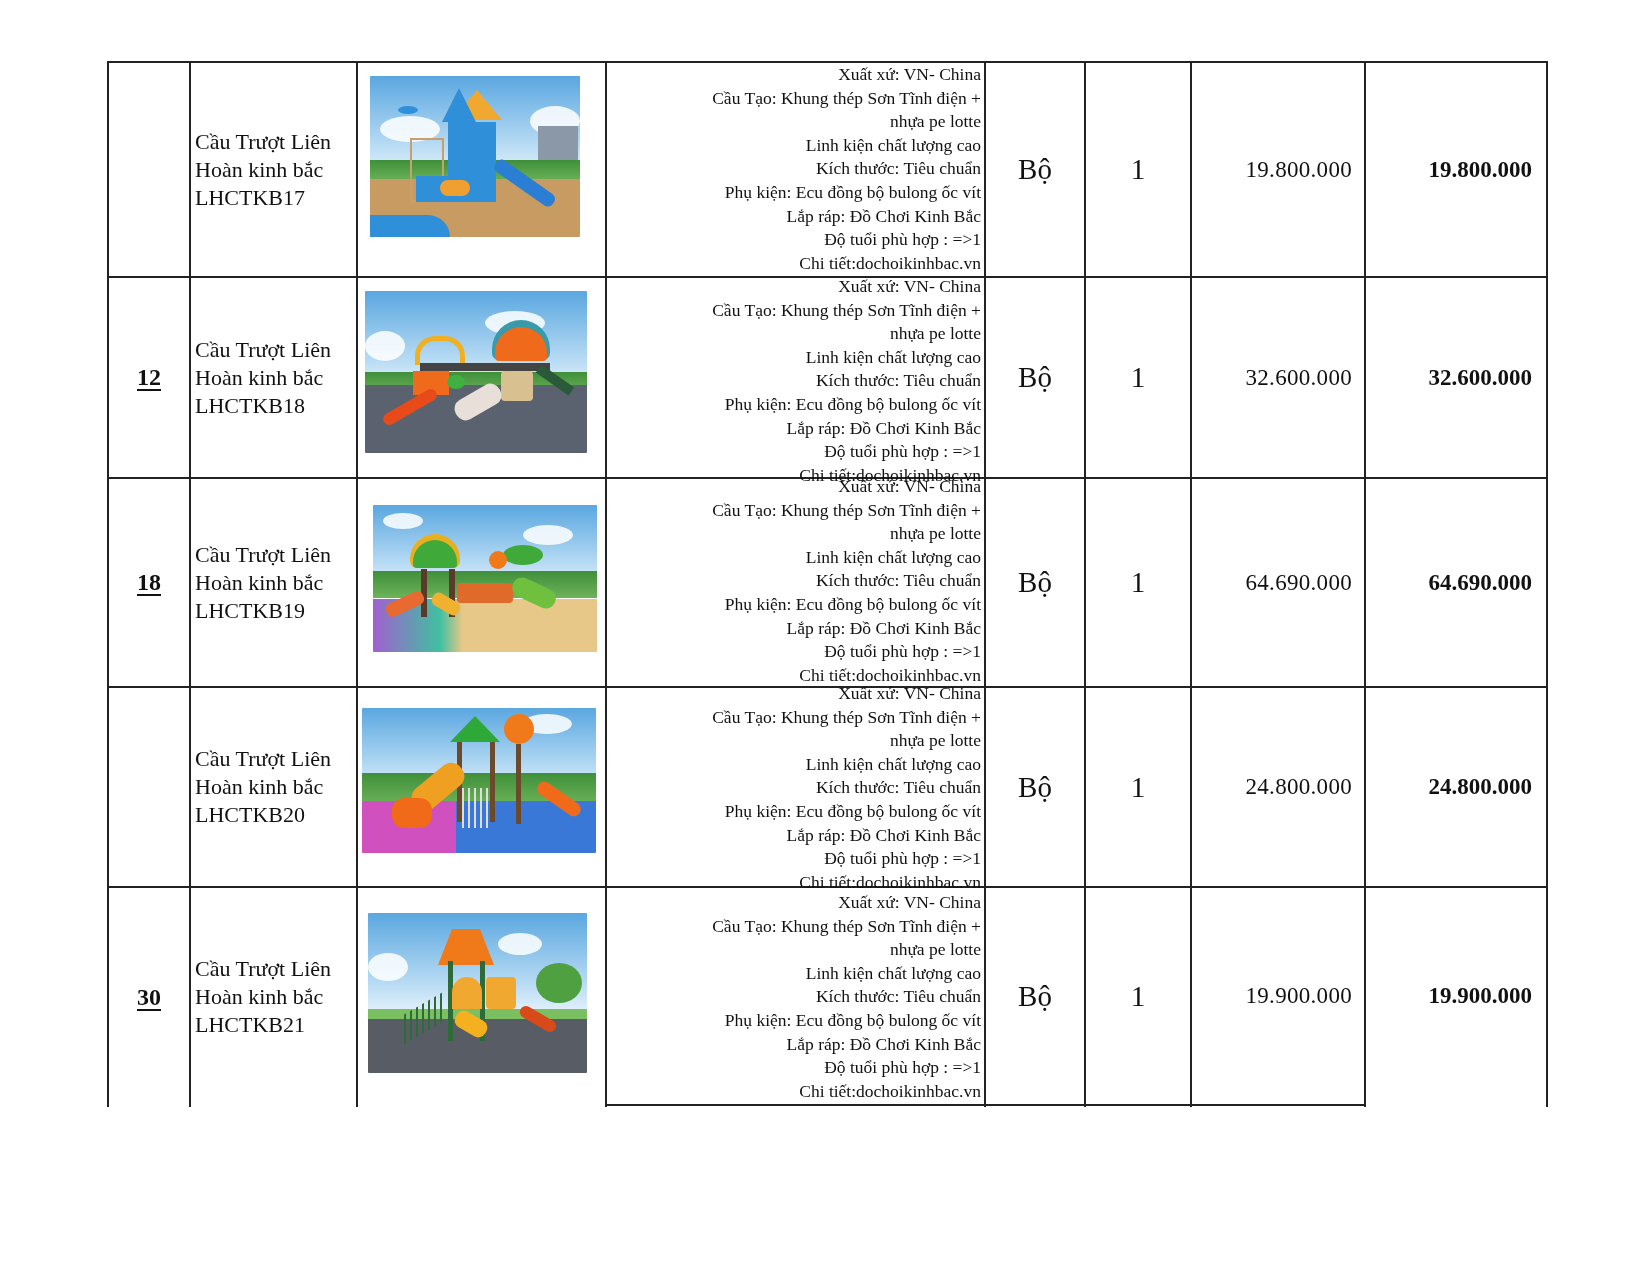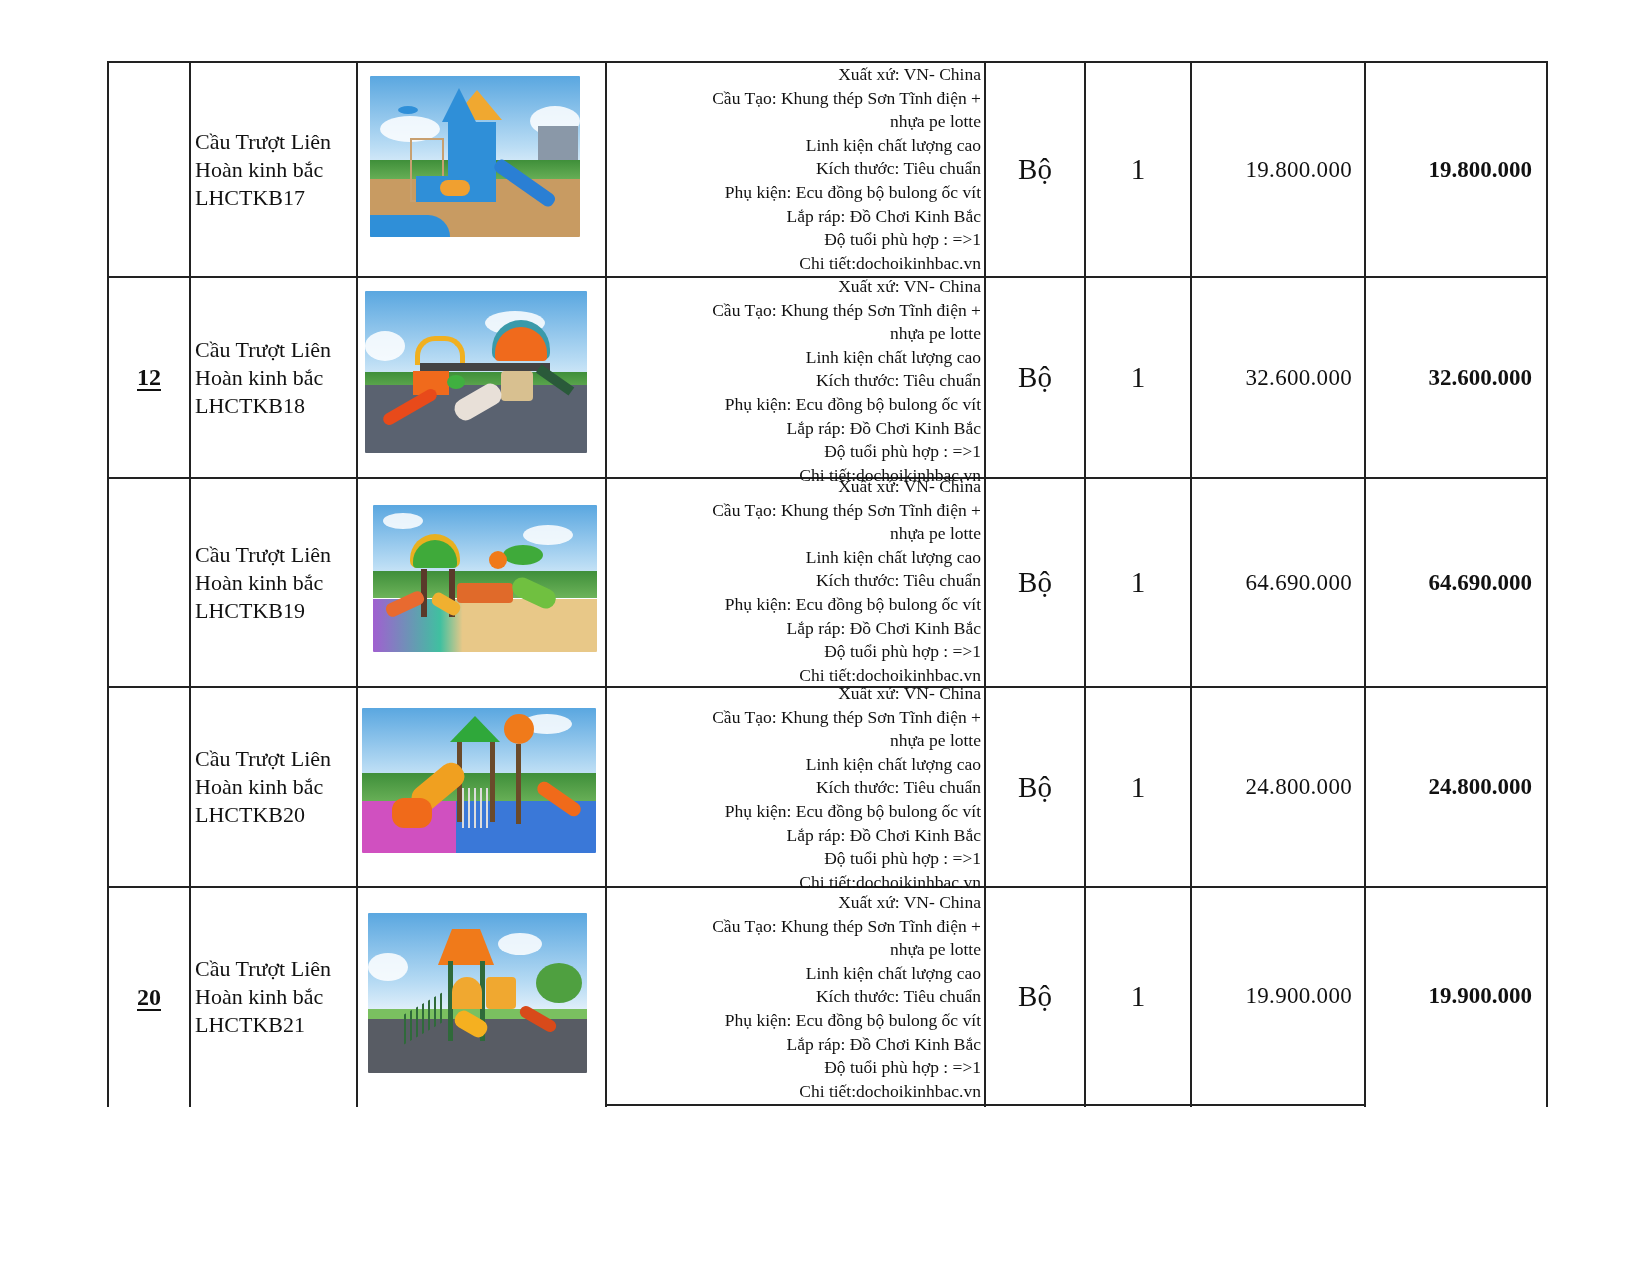--- a/index.html
+++ b/index.html
@@ -122,20 +122,21 @@
     <div>Phụ kiện: Ecu đồng bộ bulong ốc vít</div>
     <div>Lắp ráp: Đồ Chơi Kinh Bắc</div>
     <div>Độ tuổi phù hợp : =&gt;1</div>
     <div>Chi tiết:dochoikinhbac.vn</div>
   </div>
   <div class="cell unit" style="left:986px; top:278px; width:98px; height:199px;">Bộ</div>
   <div class="cell qty" style="left:1086px; top:278px; width:104px; height:199px;">1</div>
   <div class="cell price" style="left:1192px; top:278px; width:172px; height:199px;">32.600.000</div>
   <div class="cell total" style="left:1366px; top:278px; width:180px; height:199px;">32.600.000</div>
 
+  <div class="cell num" style="left:109px; top:479px; width:80px; height:207px;">18</div>
   <div class="cell name" style="left:191px; top:479px; width:165px; height:207px;">
     <div>
         <span>Cầu Trượt Liên</span>
         <span>Hoàn kinh bắc</span>
         <span>LHCTKB19</span>
       </div>
   </div>
   <div class="img" style="left:373px; top:505px; width:224px; height:147px;">
     <div class="sky" style="height:58%;"></div>
     <div class="cloud" style="left:10px; top:8px; width:40px; height:16px;"></div>
@@ -199,21 +200,21 @@
     <div>Phụ kiện: Ecu đồng bộ bulong ốc vít</div>
     <div>Lắp ráp: Đồ Chơi Kinh Bắc</div>
     <div>Độ tuổi phù hợp : =&gt;1</div>
     <div>Chi tiết:dochoikinhbac.vn</div>
   </div>
   <div class="cell unit" style="left:986px; top:688px; width:98px; height:198px;">Bộ</div>
   <div class="cell qty" style="left:1086px; top:688px; width:104px; height:198px;">1</div>
   <div class="cell price" style="left:1192px; top:688px; width:172px; height:198px;">24.800.000</div>
   <div class="cell total" style="left:1366px; top:688px; width:180px; height:198px;">24.800.000</div>
 
-  <div class="cell num" style="left:109px; top:888px; width:80px; height:218px;">20</div>
+  <div class="cell num" style="left:109px; top:888px; width:80px; height:218px;">30</div>
   <div class="cell name" style="left:191px; top:888px; width:165px; height:218px;">
     <div>
         <span>Cầu Trượt Liên</span>
         <span>Hoàn kinh bắc</span>
         <span>LHCTKB21</span>
       </div>
   </div>
   <div class="img" style="left:368px; top:913px; width:219px; height:160px;">
     <div class="sky" style="height:64%;"></div>
     <div class="cloud" style="left:130px; top:20px; width:44px; height:22px;"></div>

